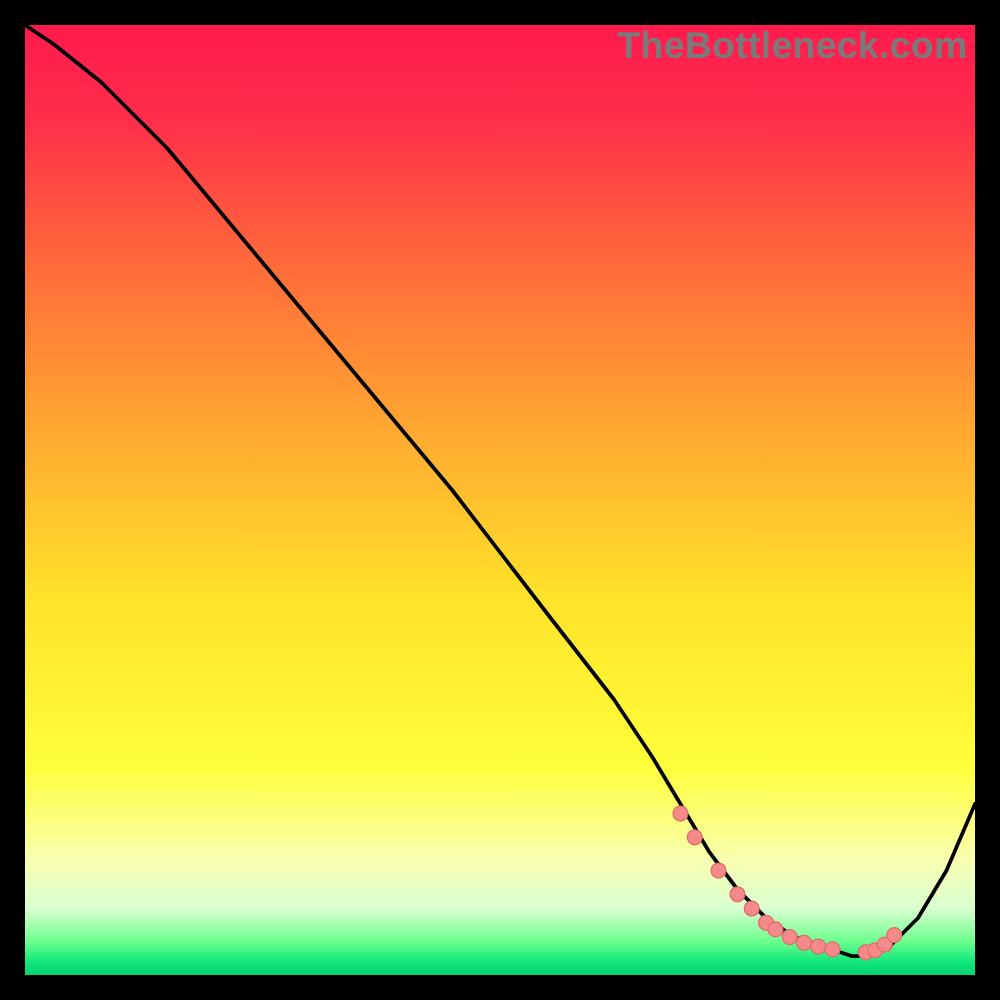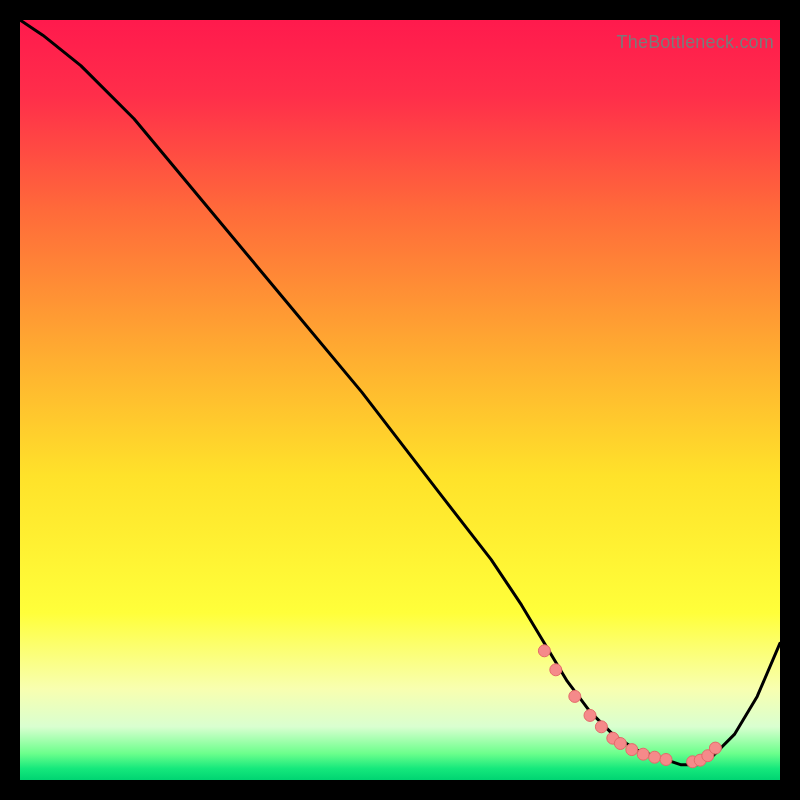--- a/index.html
+++ b/index.html
@@ -21,25 +21,25 @@
   }
   .plot {
     position: absolute;
     left: 0;
     top: 0;
     width: 760px;
     height: 760px;
   }
   .watermark {
     position: absolute;
-    top: 12px;
+    top: 0px;
     right: 6px;
     color: #7a7a7a;
-    font-size: 18px;
-    font-weight: 400;
+    font-size: 30px;
+    font-weight: 700;
     letter-spacing: 0.2px;
     user-select: none;
   }
 </style>
 </head>
 <body>
 
 <div class="frame">
   <svg class="plot" viewBox="0 0 760 760" preserveAspectRatio="none">
     <defs>

